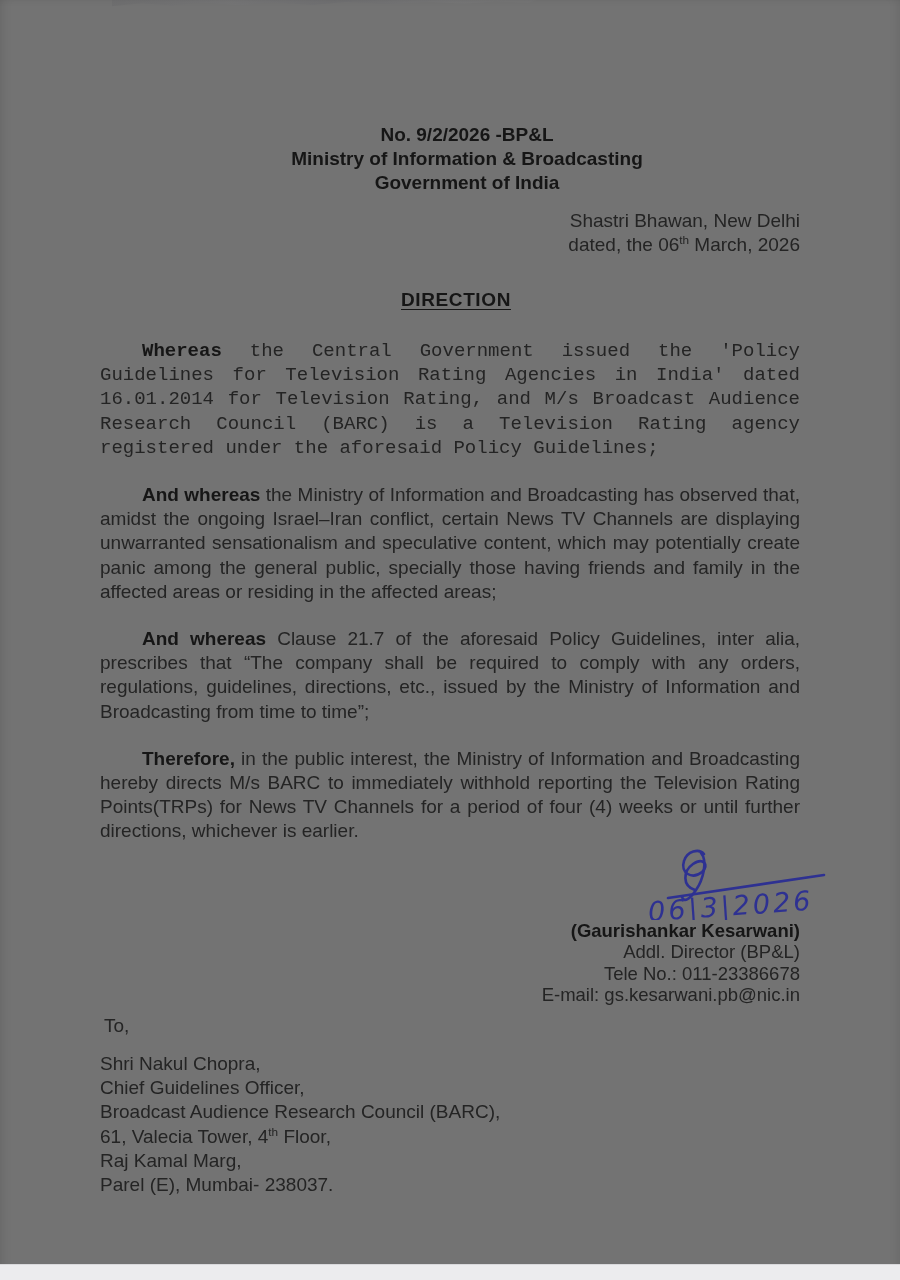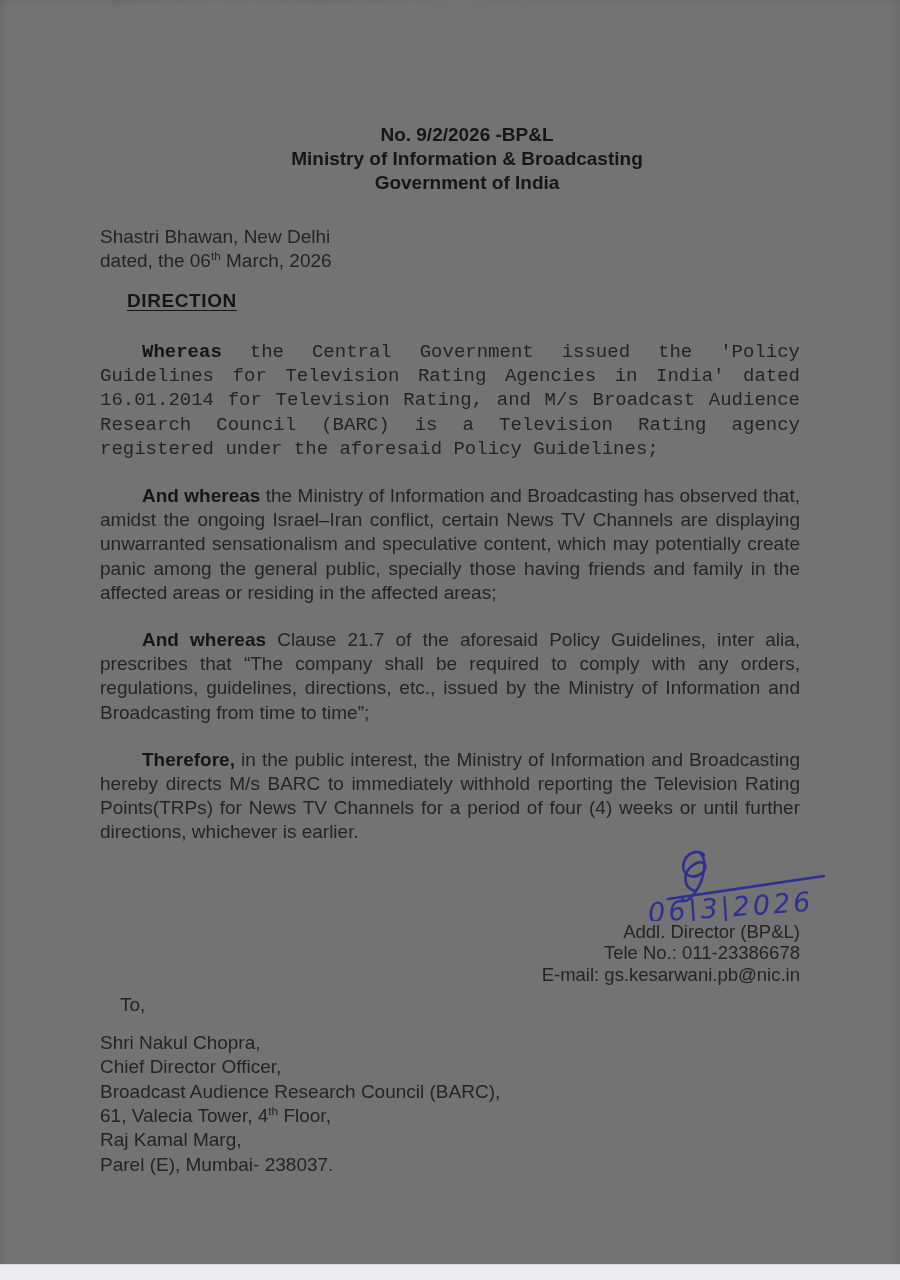--- a/index.html
+++ b/index.html
@@ -52,34 +52,34 @@
   }
   .bold { font-weight: 700; color: #161616; }
 
   .letterhead {
     text-align: center;
     line-height: 24px;
     position: relative;
     left: 17px;
   }
   .dateblock {
-    margin-top: 30px;
-    text-align: left;
+    margin-top: 14px;
+    text-align: right;
     line-height: 24px;
   }
   sup {
     font-size: 0.62em;
     vertical-align: super;
     line-height: 0;
   }
   .headingblock {
-    margin-top: 16px;
-    text-align: left;
+    margin-top: 31px;
+    text-align: center;
     position: relative;
-    left: 27px;
+    left: 6px;
     line-height: 24px;
   }
   .heading-text {
     font-weight: 700;
     color: #161616;
     text-decoration: underline;
     letter-spacing: 0.6px;
     text-underline-offset: 3px;
   }
   .para {
@@ -104,21 +104,21 @@
   .sig-scribble-wrap svg { display: inline-block; }
   .sig-date-text {
     font-style: italic;
     font-family: "DejaVu Sans", sans-serif;
     font-size: 27px;
     letter-spacing: 3px;
     fill: #2e3192;
   }
   .to-line {
     margin-top: 8px;
-    margin-left: 20px;
+    margin-left: 4px;
     line-height: 24px;
   }
   .addr-block {
     margin-top: 14px;
     line-height: 24.3px;
   }
 </style>
 </head>
 <body>
 
@@ -154,30 +154,31 @@
       <div class="sig-scribble-wrap">
         <svg width="200" height="74" viewBox="0 0 200 74" aria-hidden="true">
           <g fill="none" stroke="#2e3192" stroke-width="2.6" stroke-linecap="round" stroke-linejoin="round">
             <path d="M57 44 C44 40 45 25 55 18 C65 11 72 19 64 26 C54 34 42 27 46 15 C49 5 61 2 66 8"></path>
             <path d="M63 7 C70 15 65 34 58 44 C52 53 46 57 44 51"></path>
             <path d="M30 52 L186 29"></path>
           </g>
           <text class="sig-date-text" x="10" y="69" transform="rotate(-4 100 60)">06|3|2026</text>
         </svg>
       </div>
+      <div class="bold">(Gaurishankar Kesarwani)</div>
       <div>Addl. Director (BP&amp;L)</div>
       <div>Tele No.: 011-23386678</div>
       <div>E-mail: gs.kesarwani.pb@nic.in</div>
     </div>
 
     <div class="to-line">To,</div>
 
     <div class="addr-block">
       <div>Shri Nakul Chopra,</div>
-      <div>Chief Director Officer,</div>
+      <div>Chief Guidelines Officer,</div>
       <div>Broadcast Audience Research Council (BARC),</div>
       <div><span>61, Valecia Tower, 4</span><sup>th</sup><span> Floor,</span></div>
       <div>Raj Kamal Marg,</div>
       <div>Parel (E), Mumbai- 238037.</div>
     </div>
 
   </div>
 
   <div class="scan-bottom"></div>
 </div>

